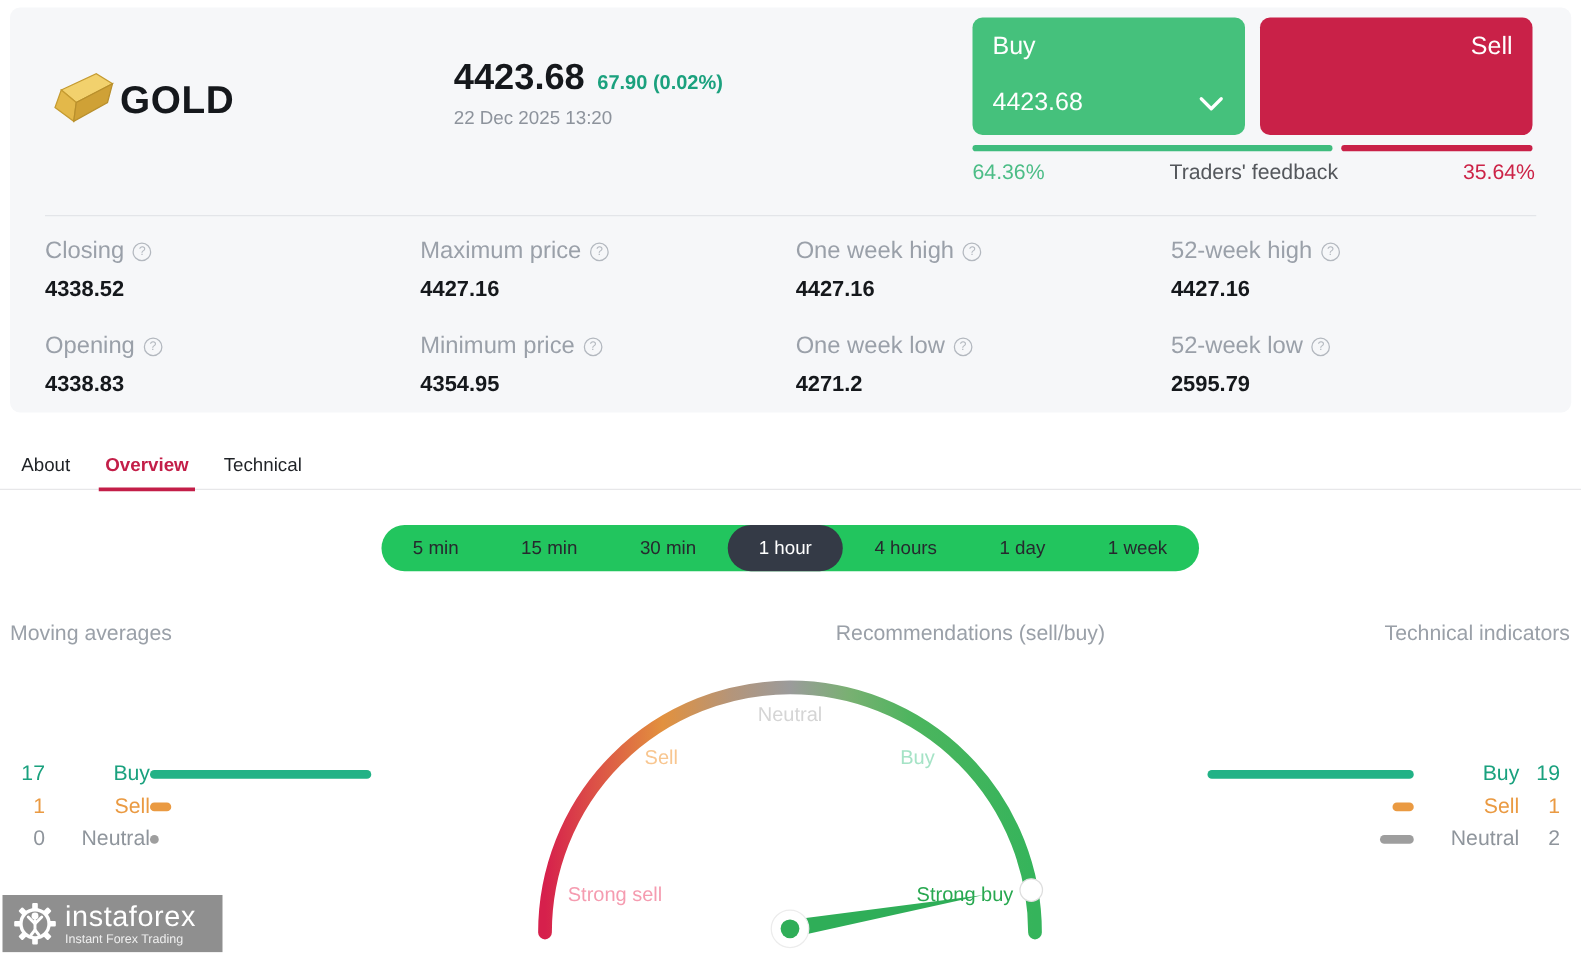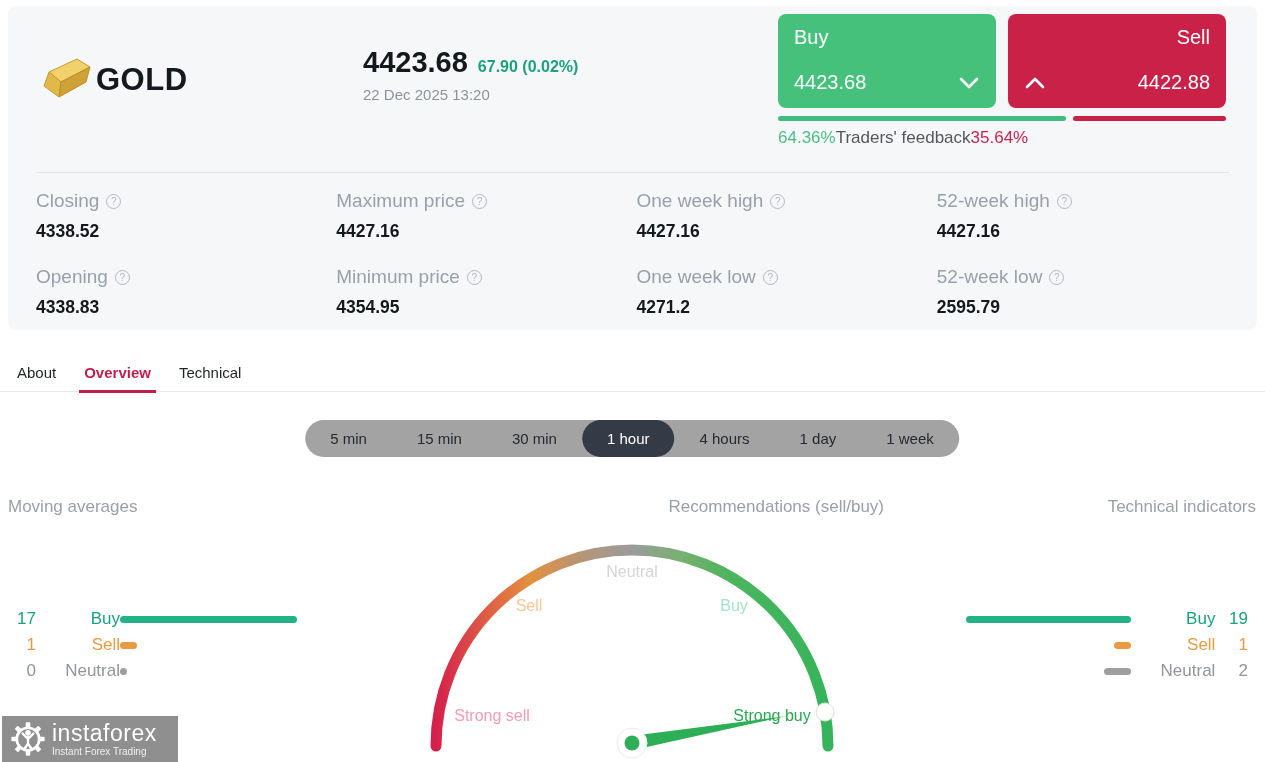--- a/index.html
+++ b/index.html
@@ -27,21 +27,21 @@
   .btn-sell .btn-label { text-align:right; }
   .btn-price-row { display:flex; align-items:center; justify-content:space-between; }
   .btn-price { font-size:20px; font-weight:500; }
   .chev { width:22px; height:14px; display:block; }
 
   .fb-bars { position:absolute; left:770px; top:110px; width:448px; display:flex; gap:7px; }
   .fb-bar { height:5px; border-radius:3px; }
   .fb-green { background:#3fbc7e; }
   .fb-red { background:#c92148; flex:1; }
   .fb-labels { position:absolute; left:770px; top:122px; width:450px; display:flex;
-               align-items:baseline; font-size:17px; }
+               justify-content:space-between; align-items:baseline; font-size:17px; }
   .fb-buy-pct { color:#4cbd87; }
   .fb-title { color:#54575c; }
   .fb-sell-pct { color:#cc2347; }
 
   .divider { position:absolute; left:28px; right:28px; top:166px; height:1px; background:#e3e5e9; }
 
   .stats { position:absolute; left:28px; right:20px; top:184px;
            display:grid; grid-template-columns:repeat(4,1fr); grid-template-rows:repeat(2,auto);
            grid-auto-flow:column; row-gap:24px; }
   .stat-label-row { display:flex; align-items:center; gap:7px; }
@@ -52,21 +52,21 @@
 
   
   .tabs { position:absolute; left:0; top:355px; width:1265px; height:37px;
           border-bottom:1px solid #e7e7e9; display:flex; align-items:stretch; padding-left:12px; gap:18px; }
   .tab { display:flex; align-items:center; padding:0 5px; font-size:15px; color:#1f2226;
          border-bottom:3px solid transparent; cursor:pointer; margin-bottom:-2px; }
   .tab.active { color:#c31e48; font-weight:700; border-bottom-color:#c31e48; }
 
   
   .tf-bar { position:absolute; top:420px; left:632px; transform:translateX(-50%);
-            height:37px; background:#a3a3a3; border-radius:18.5px; display:flex; align-items:flex-end; }
+            height:37px; background:#22c55e; border-radius:18.5px; display:flex; align-items:flex-end; }
   .tf { height:37px; display:flex; align-items:center; padding:0 25px; font-size:15px;
         color:#26292e; border-radius:18.5px; cursor:pointer; white-space:nowrap; }
   .tf.active { background:#343a46; color:#fff; }
 
   
   .col-title { position:absolute; top:497px; font-size:17px; color:#9aa0a8; }
   .t-left { left:8px; }
   .t-center { left:419px; width:465px; text-align:right; }
   .t-right { right:9px; text-align:right; }
 
@@ -126,26 +126,20 @@
       <span class="btn-price-row">
         <span class="btn-price">4423.68</span>
         <svg class="chev" viewBox="0 0 22 14">
           <polyline points="3,3 11,11 19,3" fill="none" stroke="#fff" stroke-width="2.6" stroke-linecap="round" stroke-linejoin="round"></polyline>
         </svg>
       </span>
     </button>
 
     <button class="btn btn-sell">
       <span class="btn-label">Sell</span>
-      <span class="btn-price-row">
-        <svg class="chev" viewBox="0 0 22 14">
-          <polyline points="3,11 11,3 19,11" fill="none" stroke="#fff" stroke-width="2.6" stroke-linecap="round" stroke-linejoin="round"></polyline>
-        </svg>
-        <span class="btn-price">4422.88</span>
-      </span>
     </button>
 
     <div class="fb-bars">
       <div class="fb-bar fb-green" style="width: 64.36%;"></div>
       <div class="fb-bar fb-red"></div>
     </div>
     <div class="fb-labels">
       <span class="fb-buy-pct">64.36%</span>
       <span class="fb-title">Traders' feedback</span>
       <span class="fb-sell-pct">35.64%</span>

